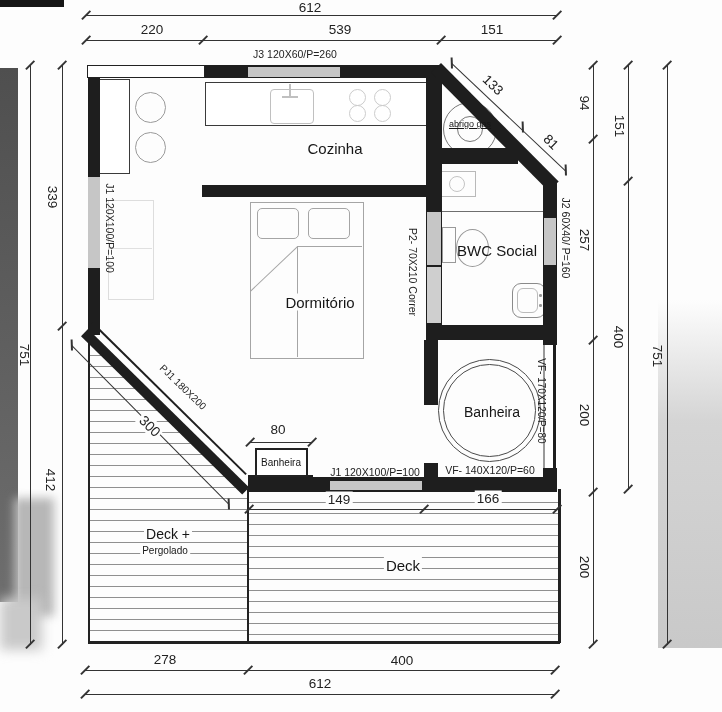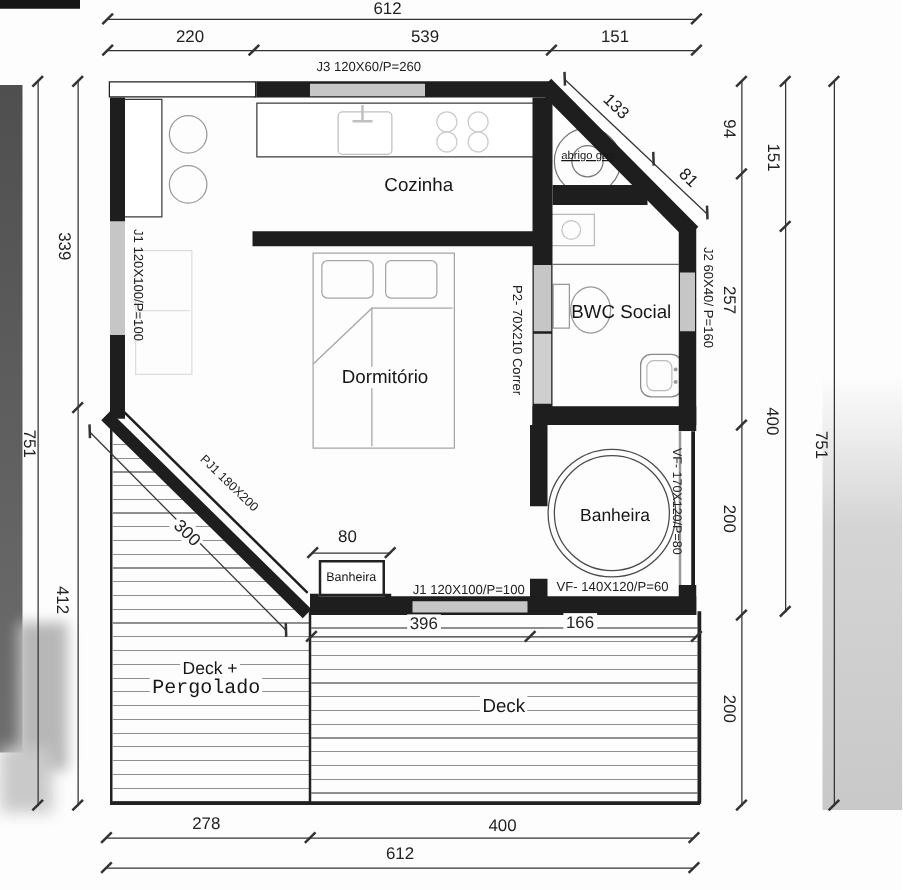--- a/index.html
+++ b/index.html
@@ -100,26 +100,26 @@
   <div class="win" style="left:330px;top:481px;width:92px;height:9px;"></div>
   <div class="wall" style="left:248px;top:475px;width:65px;height:17px;"></div>
   <div class="wall" style="left:442px;top:148px;width:76px;height:16px;"></div>
 
   <div class="wall" style="left:88px;top:329px;width:226px;height:10px;transform:rotate(44.5deg);transform-origin:0 0;"></div>
   <div class="abs" style="left:93px;top:322px;width:216px;height:2.2px;background:#1e1e1e;transform:rotate(44.6deg);transform-origin:0 0;"></div>
 
   <div class="abs" style="left:255px;top:448px;width:53px;height:29px;background:#fff;border:2px solid #222;box-sizing:border-box;"></div>
 
   <div class="lbl" style="left:295px;top:148px;margin-left:40px;">Cozinha</div>
-  <div class="lbl wbg" style="left:308px;top:302px;">Dormitório</div>
+  <div class="lbl wbg" style="left:320px;top:302px;">Dormitório</div>
   <div class="lbl" style="left:497px;top:250px;">BWC Social</div>
   <div class="lbl wbg" style="left:492px;top:412px;font-size:14px;">Banheira</div>
   <div class="lbl" style="left:281px;top:462px;font-size:10px;">Banheira</div>
   <div class="lbl wbg" style="left:168px;top:534px;font-size:14px;">Deck +</div>
-  <div class="lbl wbg" style="left:165px;top:550px;font-size:16px;font-family:Liberation Mono, monospace;">Pergolado</div>
+  <div class="lbl wbg" style="left:165px;top:550px;font-size:10px;">Pergolado</div>
   <div class="lbl wbg" style="left:403px;top:565px;">Deck</div>
   <div class="lbl" style="left:470px;top:124px;font-size:9px;text-decoration:underline;">abrigo gas</div>
 
   <div class="sm" style="left:295px;top:54px;">J3 120X60/P=260</div>
   <div class="smv" style="left:110px;top:228px;">J1 120X100/P=100</div>
   <div class="sm" style="left:375px;top:472px;">J1 120X100/P=100</div>
   <div class="smv" style="left:566px;top:238px;">J2 60X40/ P=160</div>
   <div class="smv" style="left:413px;top:272px;">P2- 70X210 Correr</div>
   <div class="r45 wbg" style="left:183px;top:387px;font-size:10px;">PJ1 180X200</div>
   <div class="smv" style="left:541px;top:401px;font-size:10px;">VF- 170X120/P=80</div>
@@ -188,22 +188,22 @@
 
   <div class="dl" style="left:250px;top:442px;width:62px;height:1.3px;"></div>
   <div class="tick" style="left:250px;top:442px;"></div>
   <div class="tick" style="left:312px;top:442px;"></div>
   <div class="dim" style="left:278px;top:429px;">80</div>
 
   <div class="dl" style="left:249px;top:509px;width:308px;height:1.3px;"></div>
   <div class="tick" style="left:249px;top:509px;"></div>
   <div class="tick" style="left:424px;top:509px;"></div>
   <div class="tick" style="left:557px;top:509px;"></div>
-  <div class="dim wbg" style="left:339px;top:499px;">396</div>
-  <div class="dim wbg" style="left:464px;top:498px;">166</div>
+  <div class="dim wbg" style="left:339px;top:499px;">149</div>
+  <div class="dim wbg" style="left:488px;top:498px;">166</div>
 
   <div class="dl" style="left:85px;top:670px;width:470px;height:1.3px;"></div>
   <div class="tick" style="left:85px;top:670px;"></div>
   <div class="tick" style="left:248px;top:670px;"></div>
   <div class="tick" style="left:555px;top:670px;"></div>
   <div class="dim" style="left:165px;top:659px;">278</div>
   <div class="dim" style="left:402px;top:660px;">400</div>
 
   <div class="dl" style="left:85px;top:694px;width:470px;height:1.3px;"></div>
   <div class="tick" style="left:85px;top:694px;"></div>

